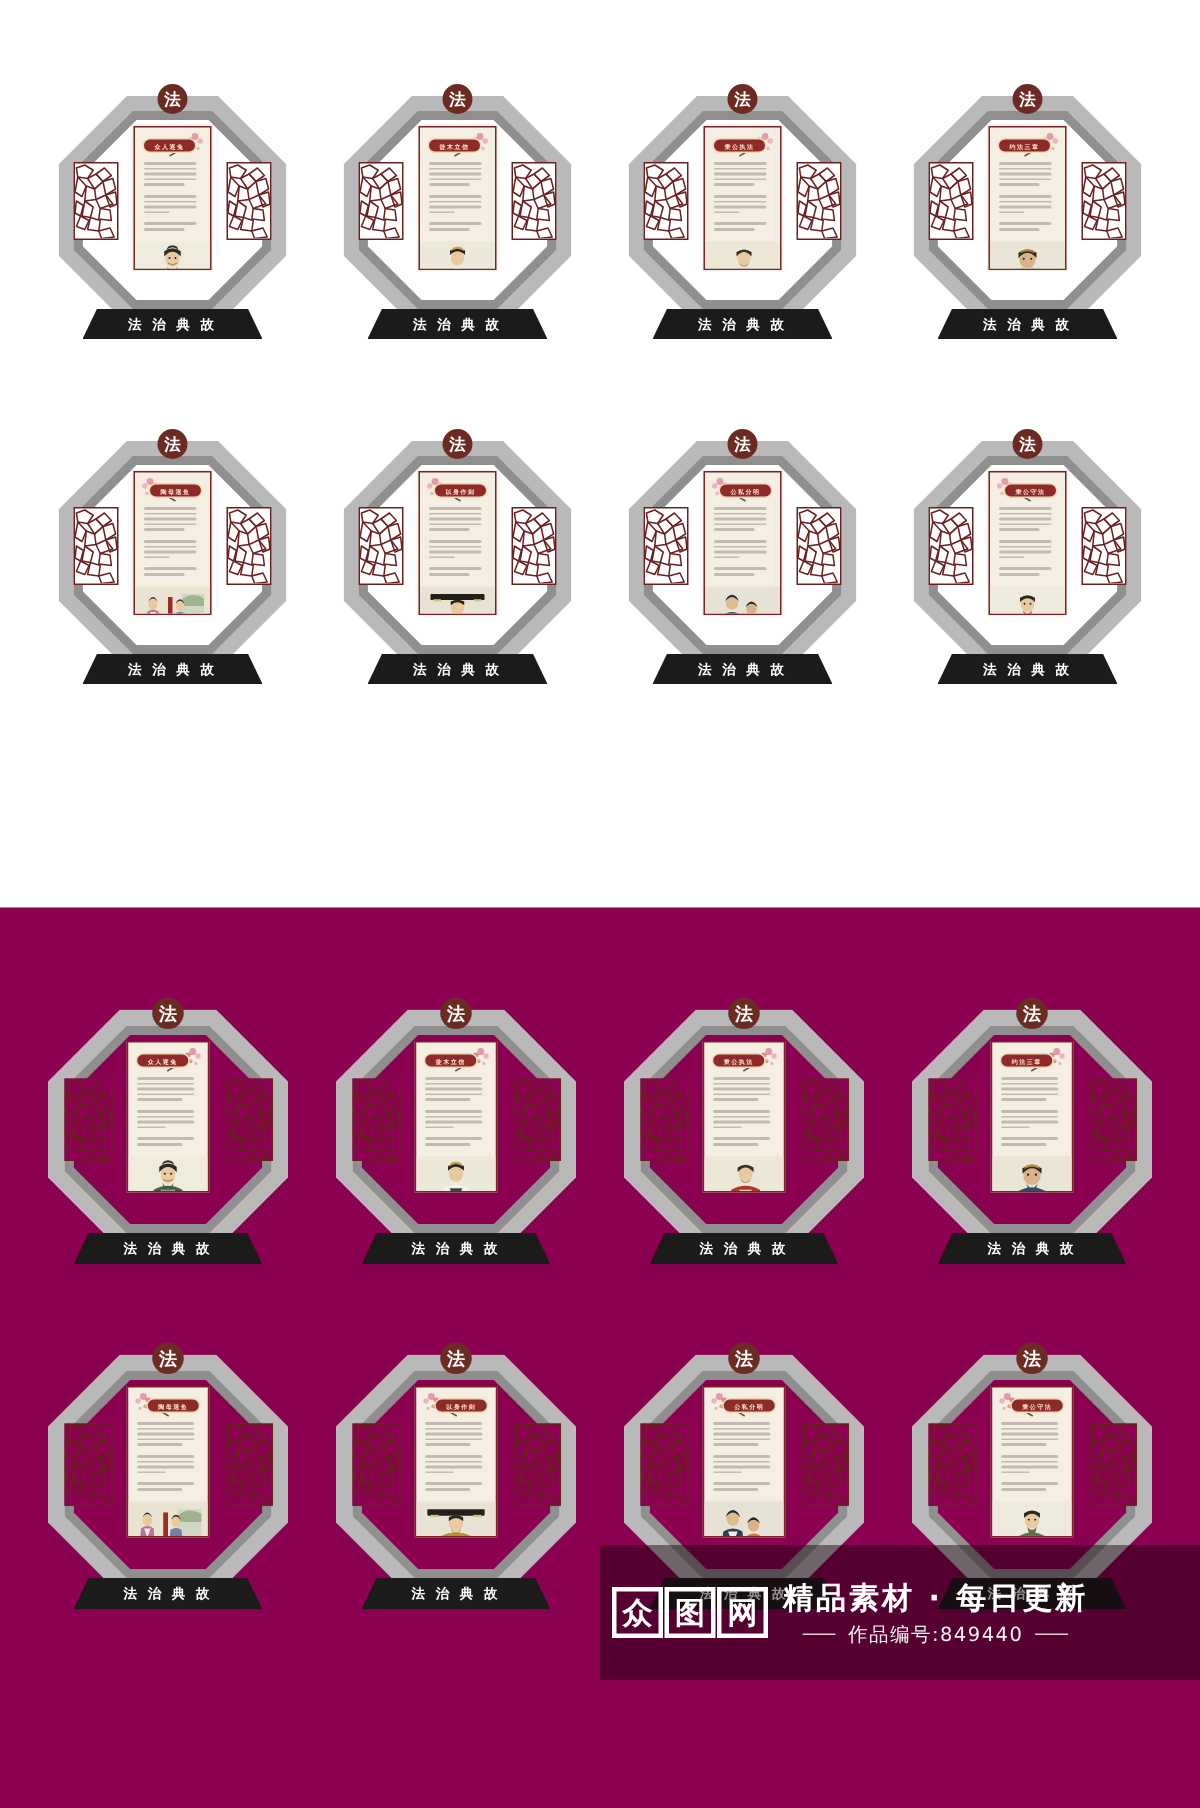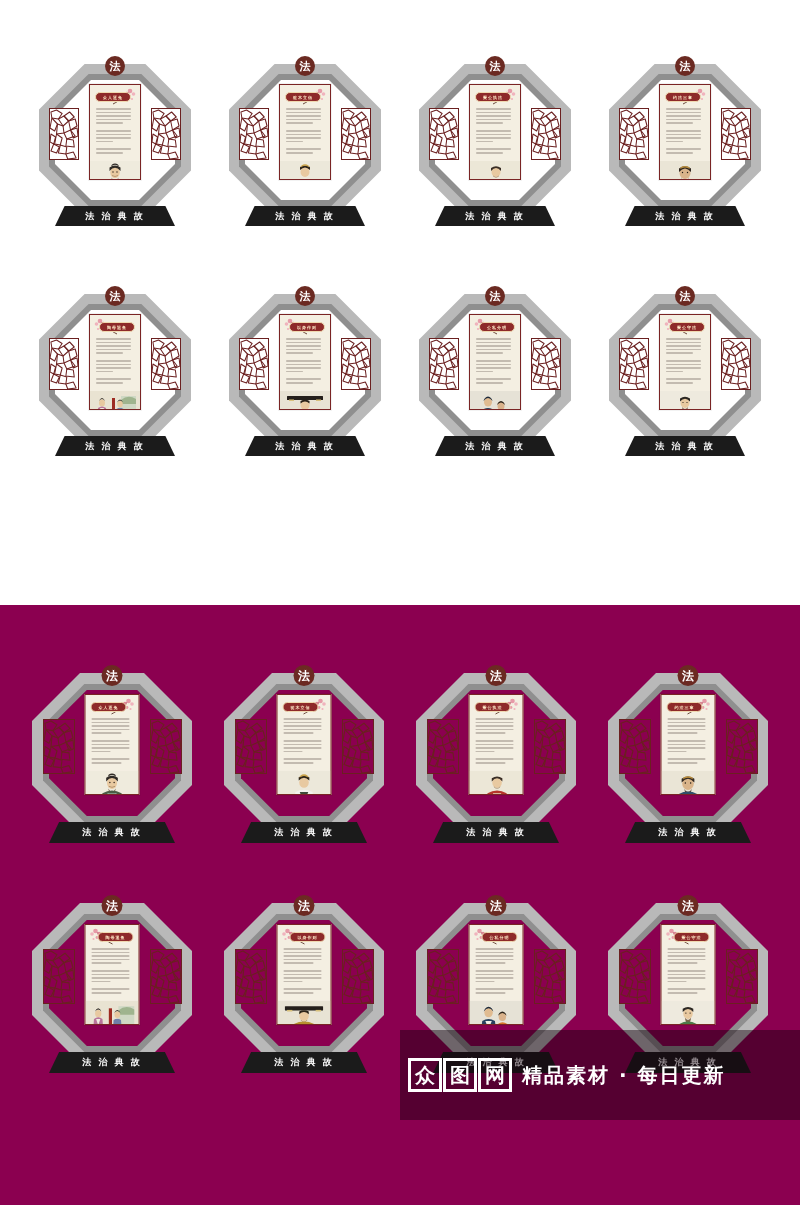--- a/index.html
+++ b/index.html
@@ -1792,14 +1792,19 @@
 </div>
 
 <div id="watermark">
   <div class="wm-logo">
     <div class="wm-box">众</div>
     <div class="wm-box">图</div>
     <div class="wm-box">网</div>
   </div>
   <div class="wm-right">
     <div class="wm-main">精品素材 · 每日更新</div>
+    <div class="wm-sub-row">
+      <div class="wm-dash"></div>
+      <div class="wm-sub">作品编号:849440</div>
+      <div class="wm-dash"></div>
+    </div>
   </div>
 </div>
 
 </body></html>

